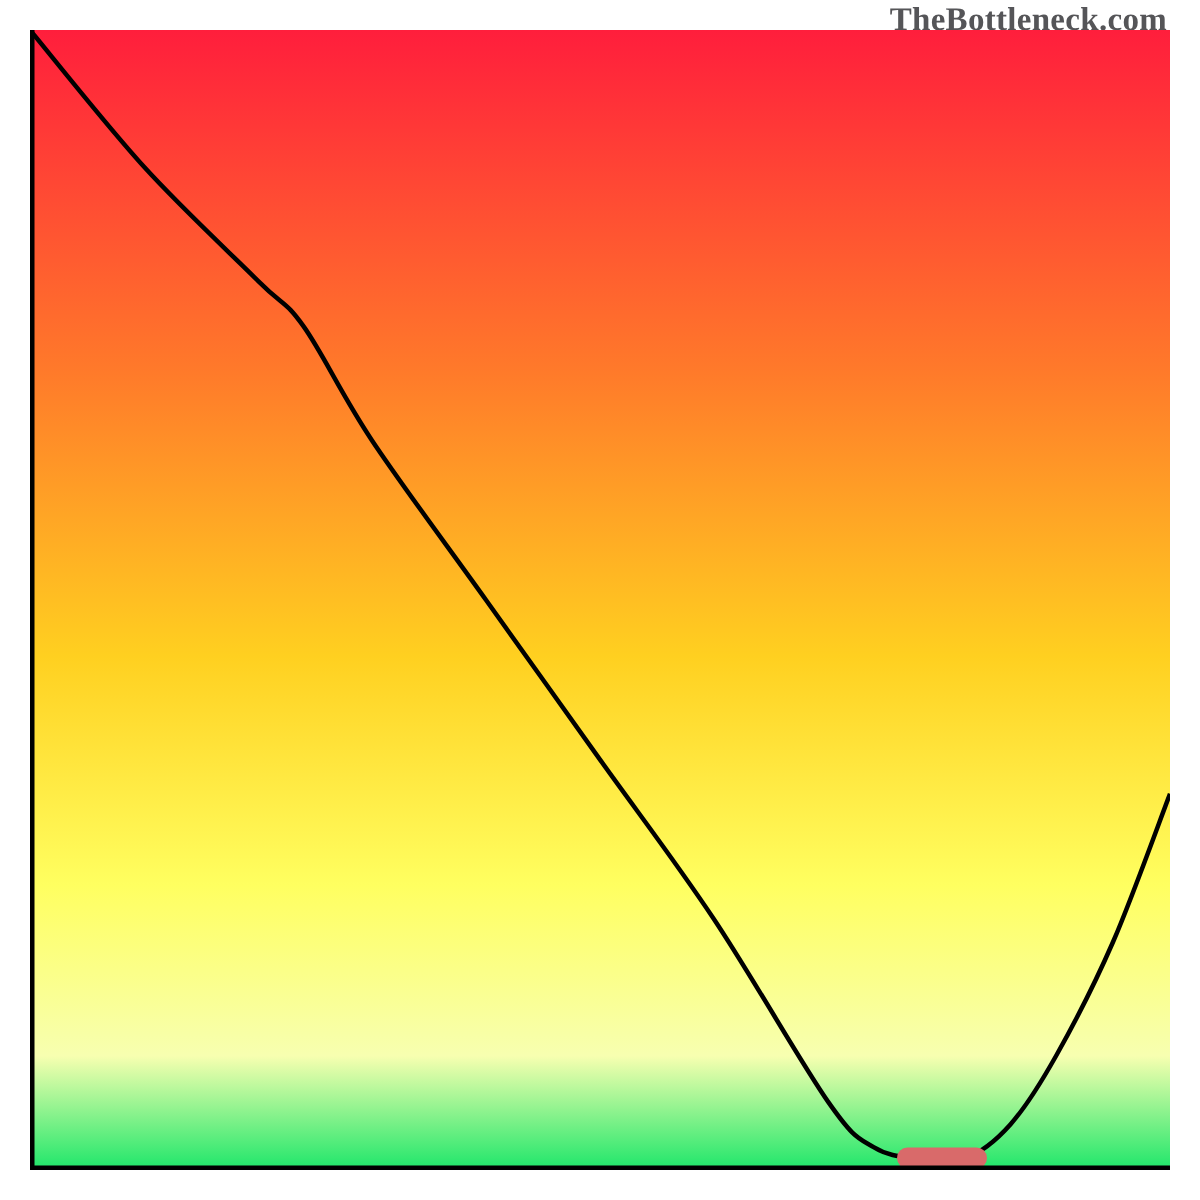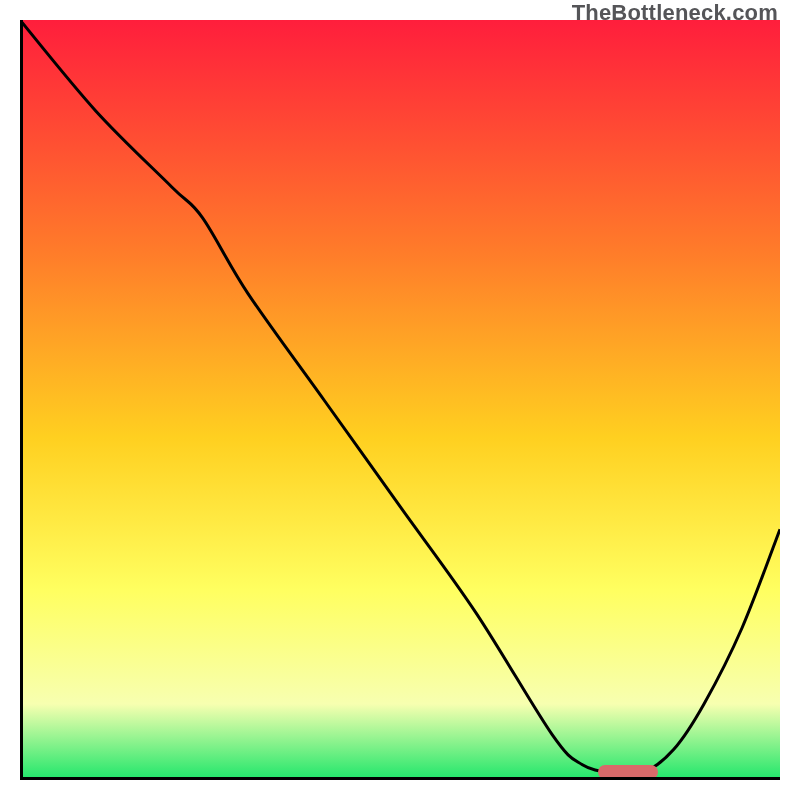--- a/index.html
+++ b/index.html
@@ -8,20 +8,21 @@
     width: 800px;
     height: 800px;
     background: #ffffff;
     font-family: Arial, Helvetica, sans-serif;
     overflow: hidden;
   }
   .container {
     position: relative;
     width: 800px;
     height: 800px;
+    font-family: Liberation Serif, serif;
   }
   .plot-area {
     position: absolute;
     left: 20px;
     top: 20px;
     width: 760px;
     height: 760px;
     box-sizing: border-box;
   }
   .gradient-bg {

